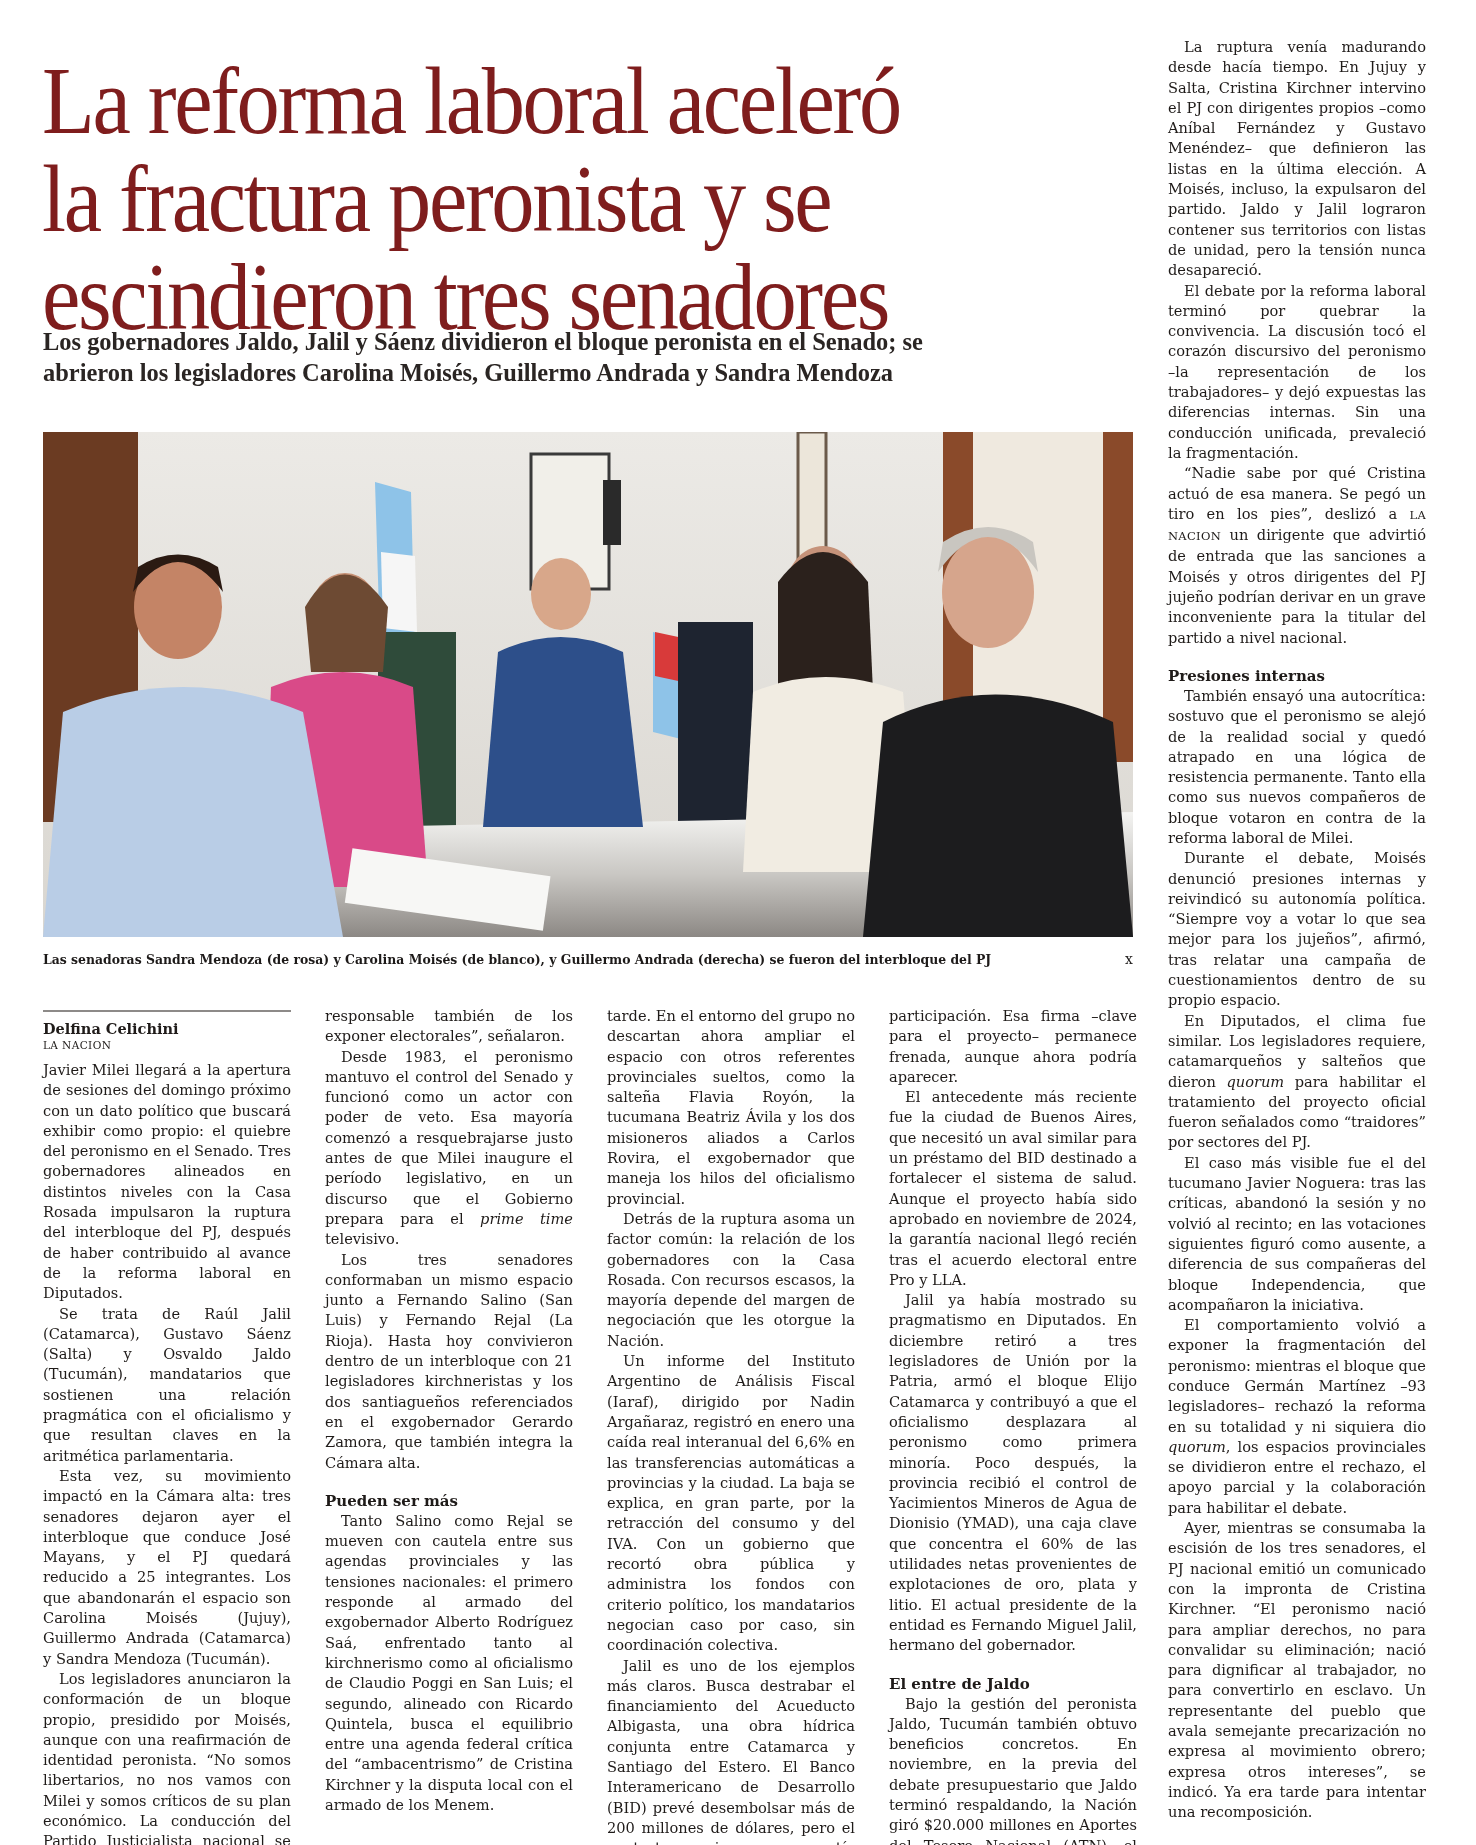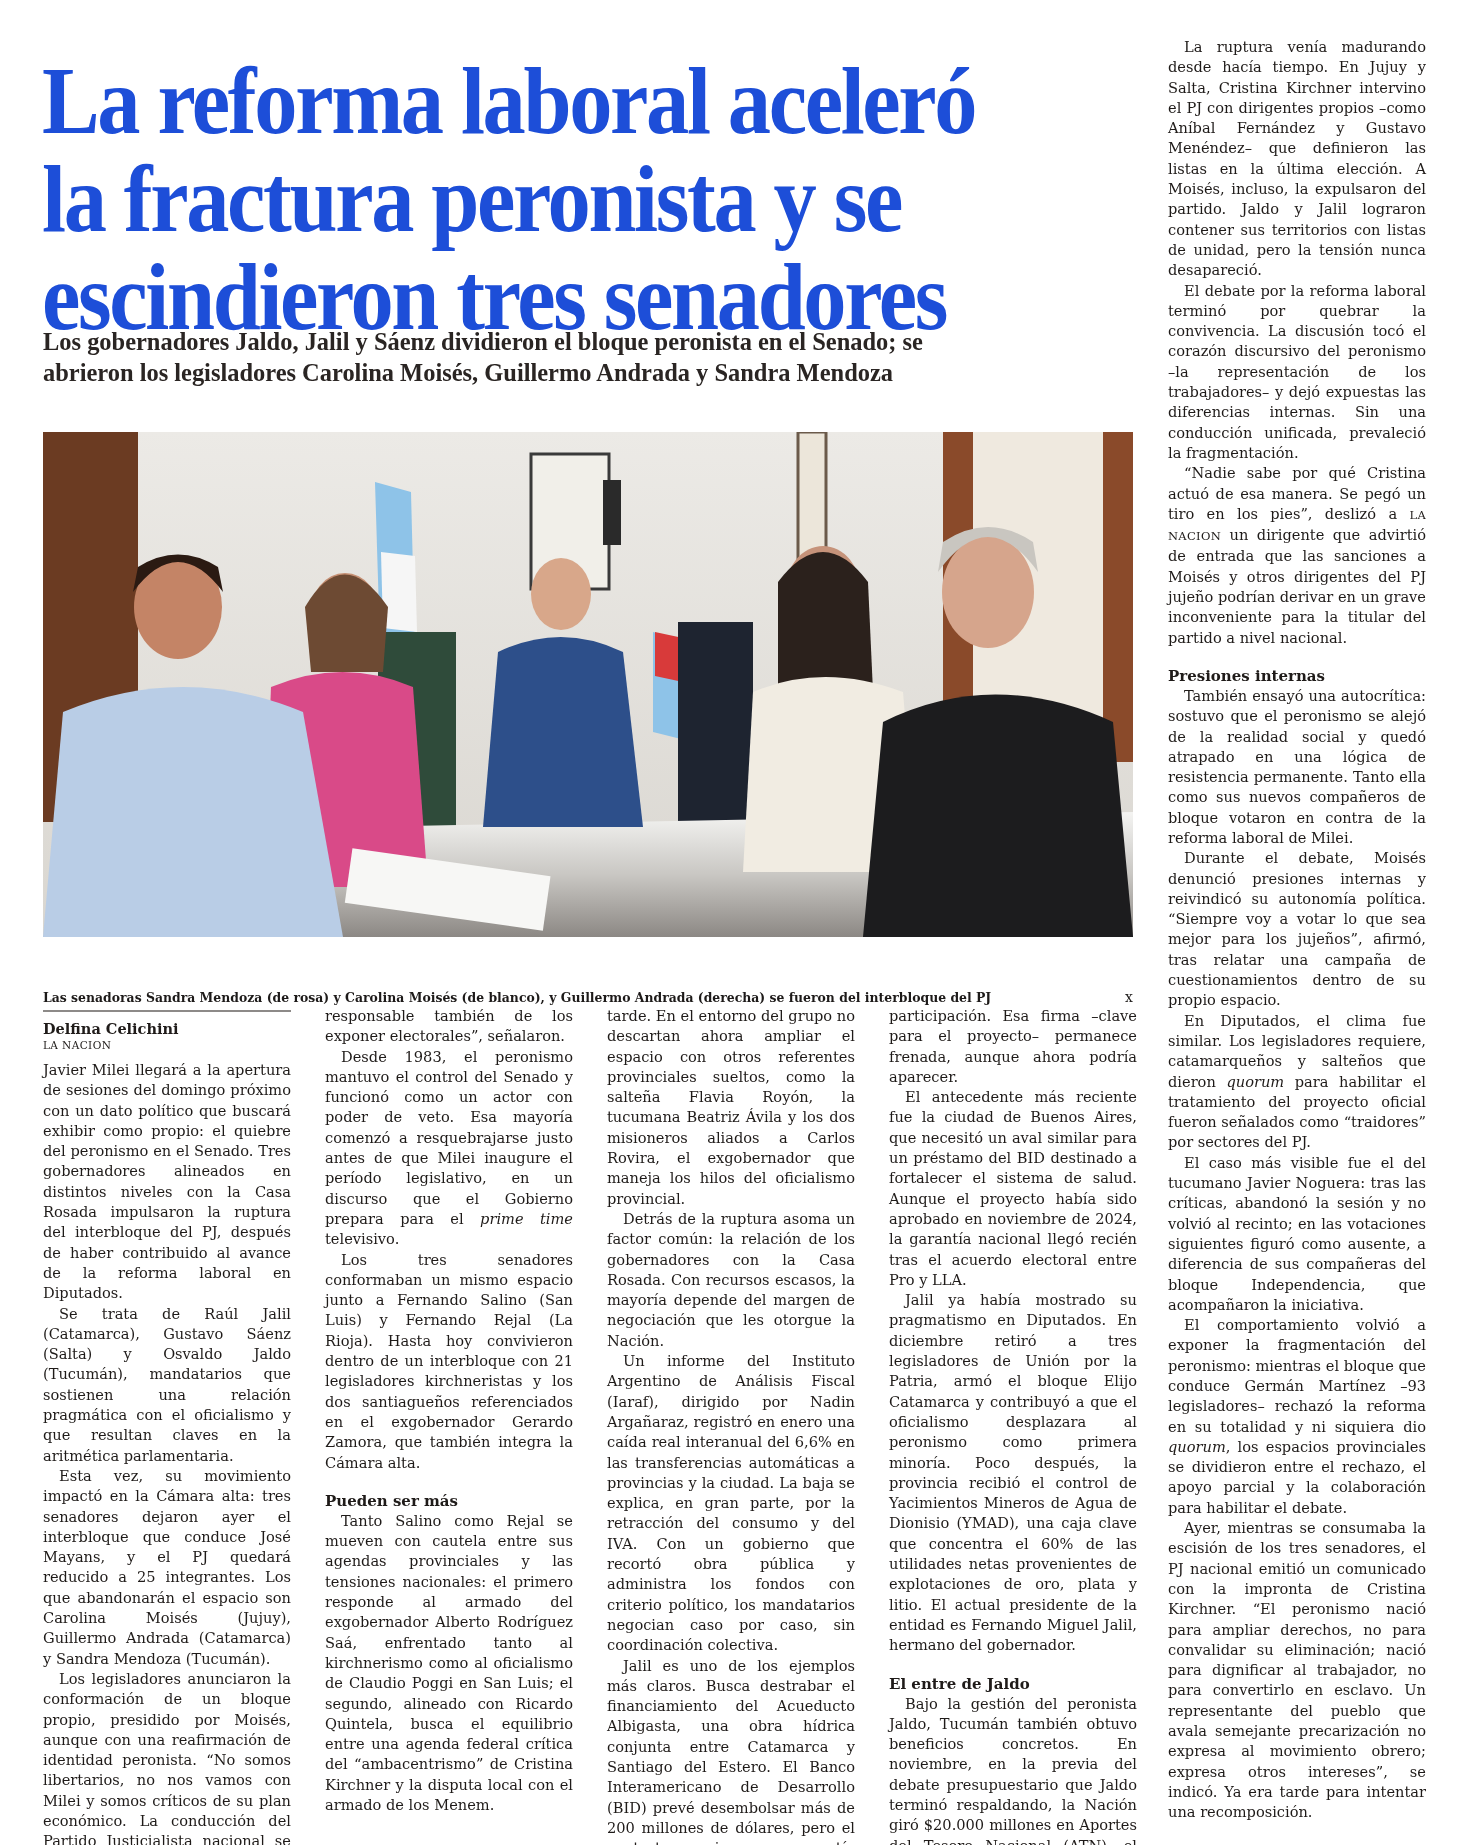--- a/index.html
+++ b/index.html
@@ -2,40 +2,40 @@
 <html><head>
 <meta charset="utf-8">
 <style>
   html, body { margin: 0; padding: 0; background: #ffffff; }
   body {
     width: 1476px; height: 1845px; position: relative; overflow: hidden;
     font-family: "DejaVu Serif", "Liberation Serif", serif; color: #1d1a19;
   }
   .headline {
     position: absolute; left: 42px; top: 52px; width: 1120px;
-    font-family: "Liberation Serif", serif; font-weight: bold;
+    font-family: "Liberation Serif", serif; font-weight: normal;
     font-size: 96px; line-height: 98px; letter-spacing: -2.6px;
-    color: #1d4ed8; margin: 0;
+    color: #7f1d1d; margin: 0;
   }
   .headline span { display: block; white-space: nowrap; transform: scaleX(0.9); transform-origin: left; }
   .dek {
     position: absolute; left: 43px; top: 326px; width: 1110px;
     font-family: Liberation Serif, serif; font-size: 26px; line-height: 31px; color: #2a2523;
     margin: 0;
   }
   .dek span { display: block; white-space: nowrap; transform: scaleX(0.94); transform-origin: left; }
 
   .photo {
     position: absolute; left: 43px; top: 432px; width: 1090px; height: 505px;
     overflow: hidden; background: #e8e6e2;
   }
   .photo svg { width: 100%; height: 100%; display: block; }
 
   .caption {
-    position: absolute; left: 43px; top: 988px; width: 1120px;
+    position: absolute; left: 43px; top: 950px; width: 1120px;
     font-family: "DejaVu Serif", serif; font-weight: bold; font-size: 13.5px; line-height: 18px;
     white-space: nowrap; color: #1d1a19;
   }
   .caption .cap-text { display: inline-block; transform: scaleX(0.92); transform-origin: left; }
   .caption .close-x {
     position: absolute; left: 1082px; top: 0; font-weight: normal; font-size: 14px; cursor: pointer;
   }
 
   .col {
     position: absolute; font-family: "DejaVu Serif", serif; font-size: 14.6px; line-height: 20.3px;

